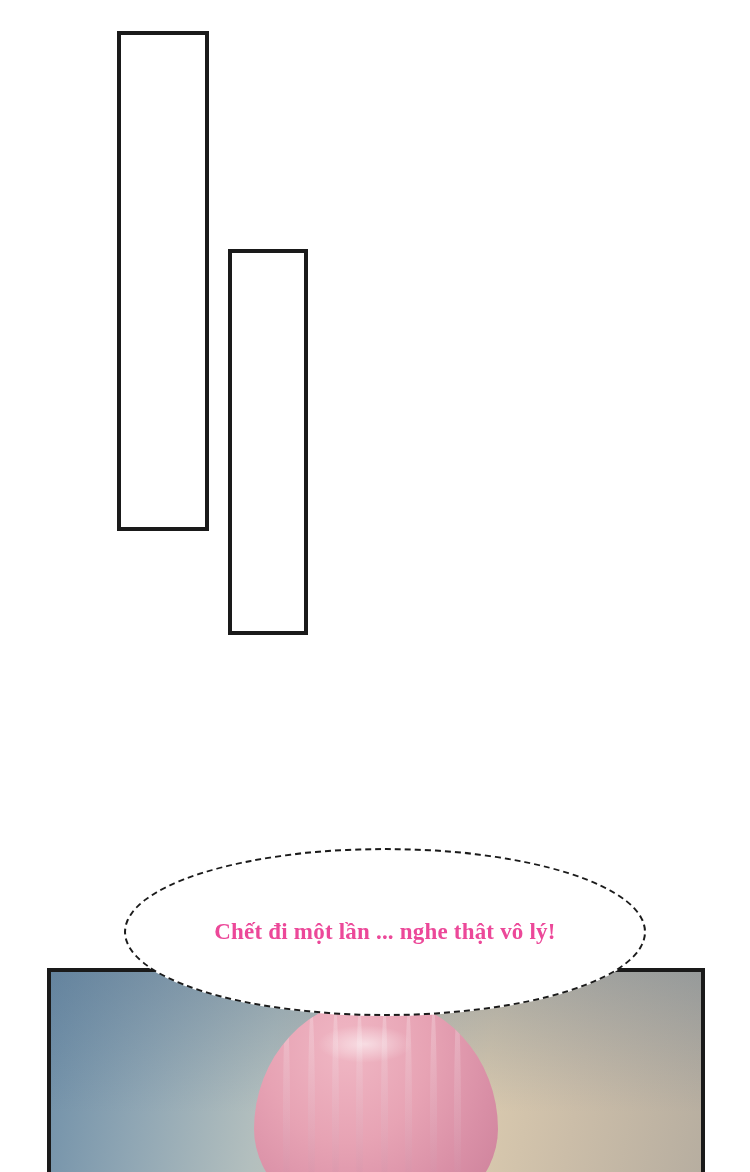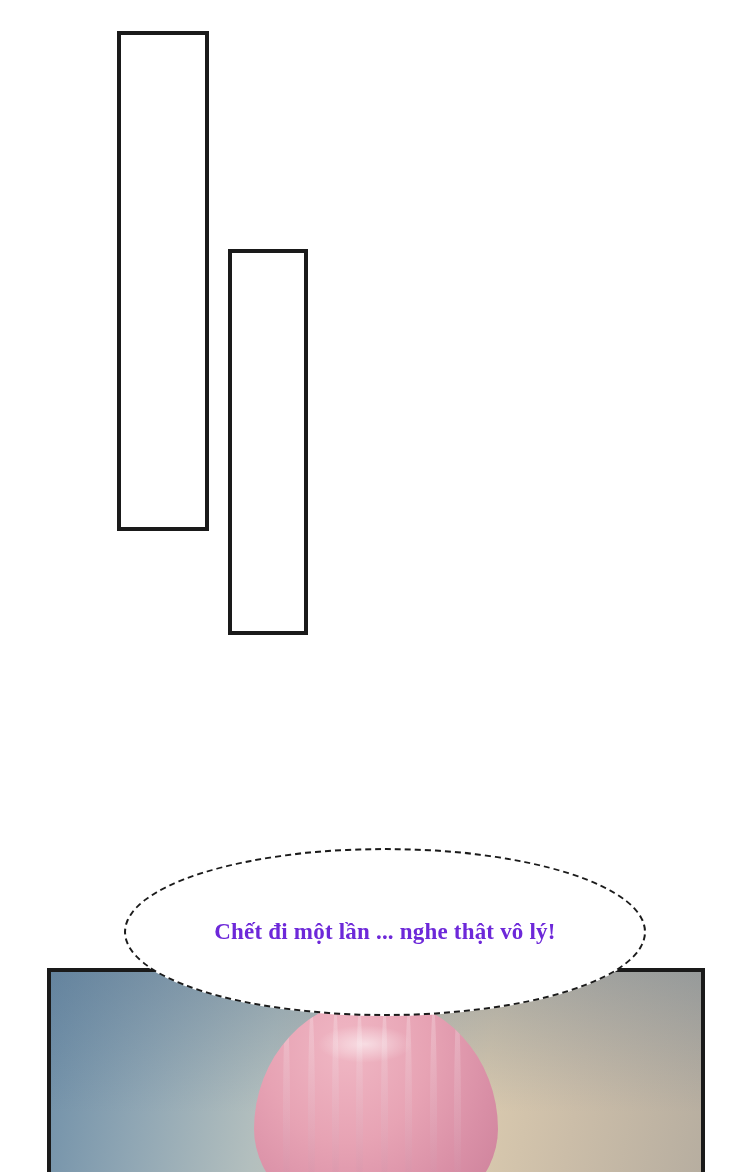--- a/index.html
+++ b/index.html
@@ -54,21 +54,21 @@
     box-sizing: border-box;
     display: flex;
     align-items: center;
     justify-content: center;
     z-index: 5;
   }
   .bubble-text {
     font-family: "Liberation Serif", serif;
     font-weight: 700;
     font-size: 23px;
-    color: #6d28d9;
+    color: #ec4899;
     text-align: center;
     letter-spacing: 0.2px;
     line-height: 1.25;
     padding: 0 18px;
     white-space: nowrap;
   }
 
   
   .art-panel {
     position: absolute;

